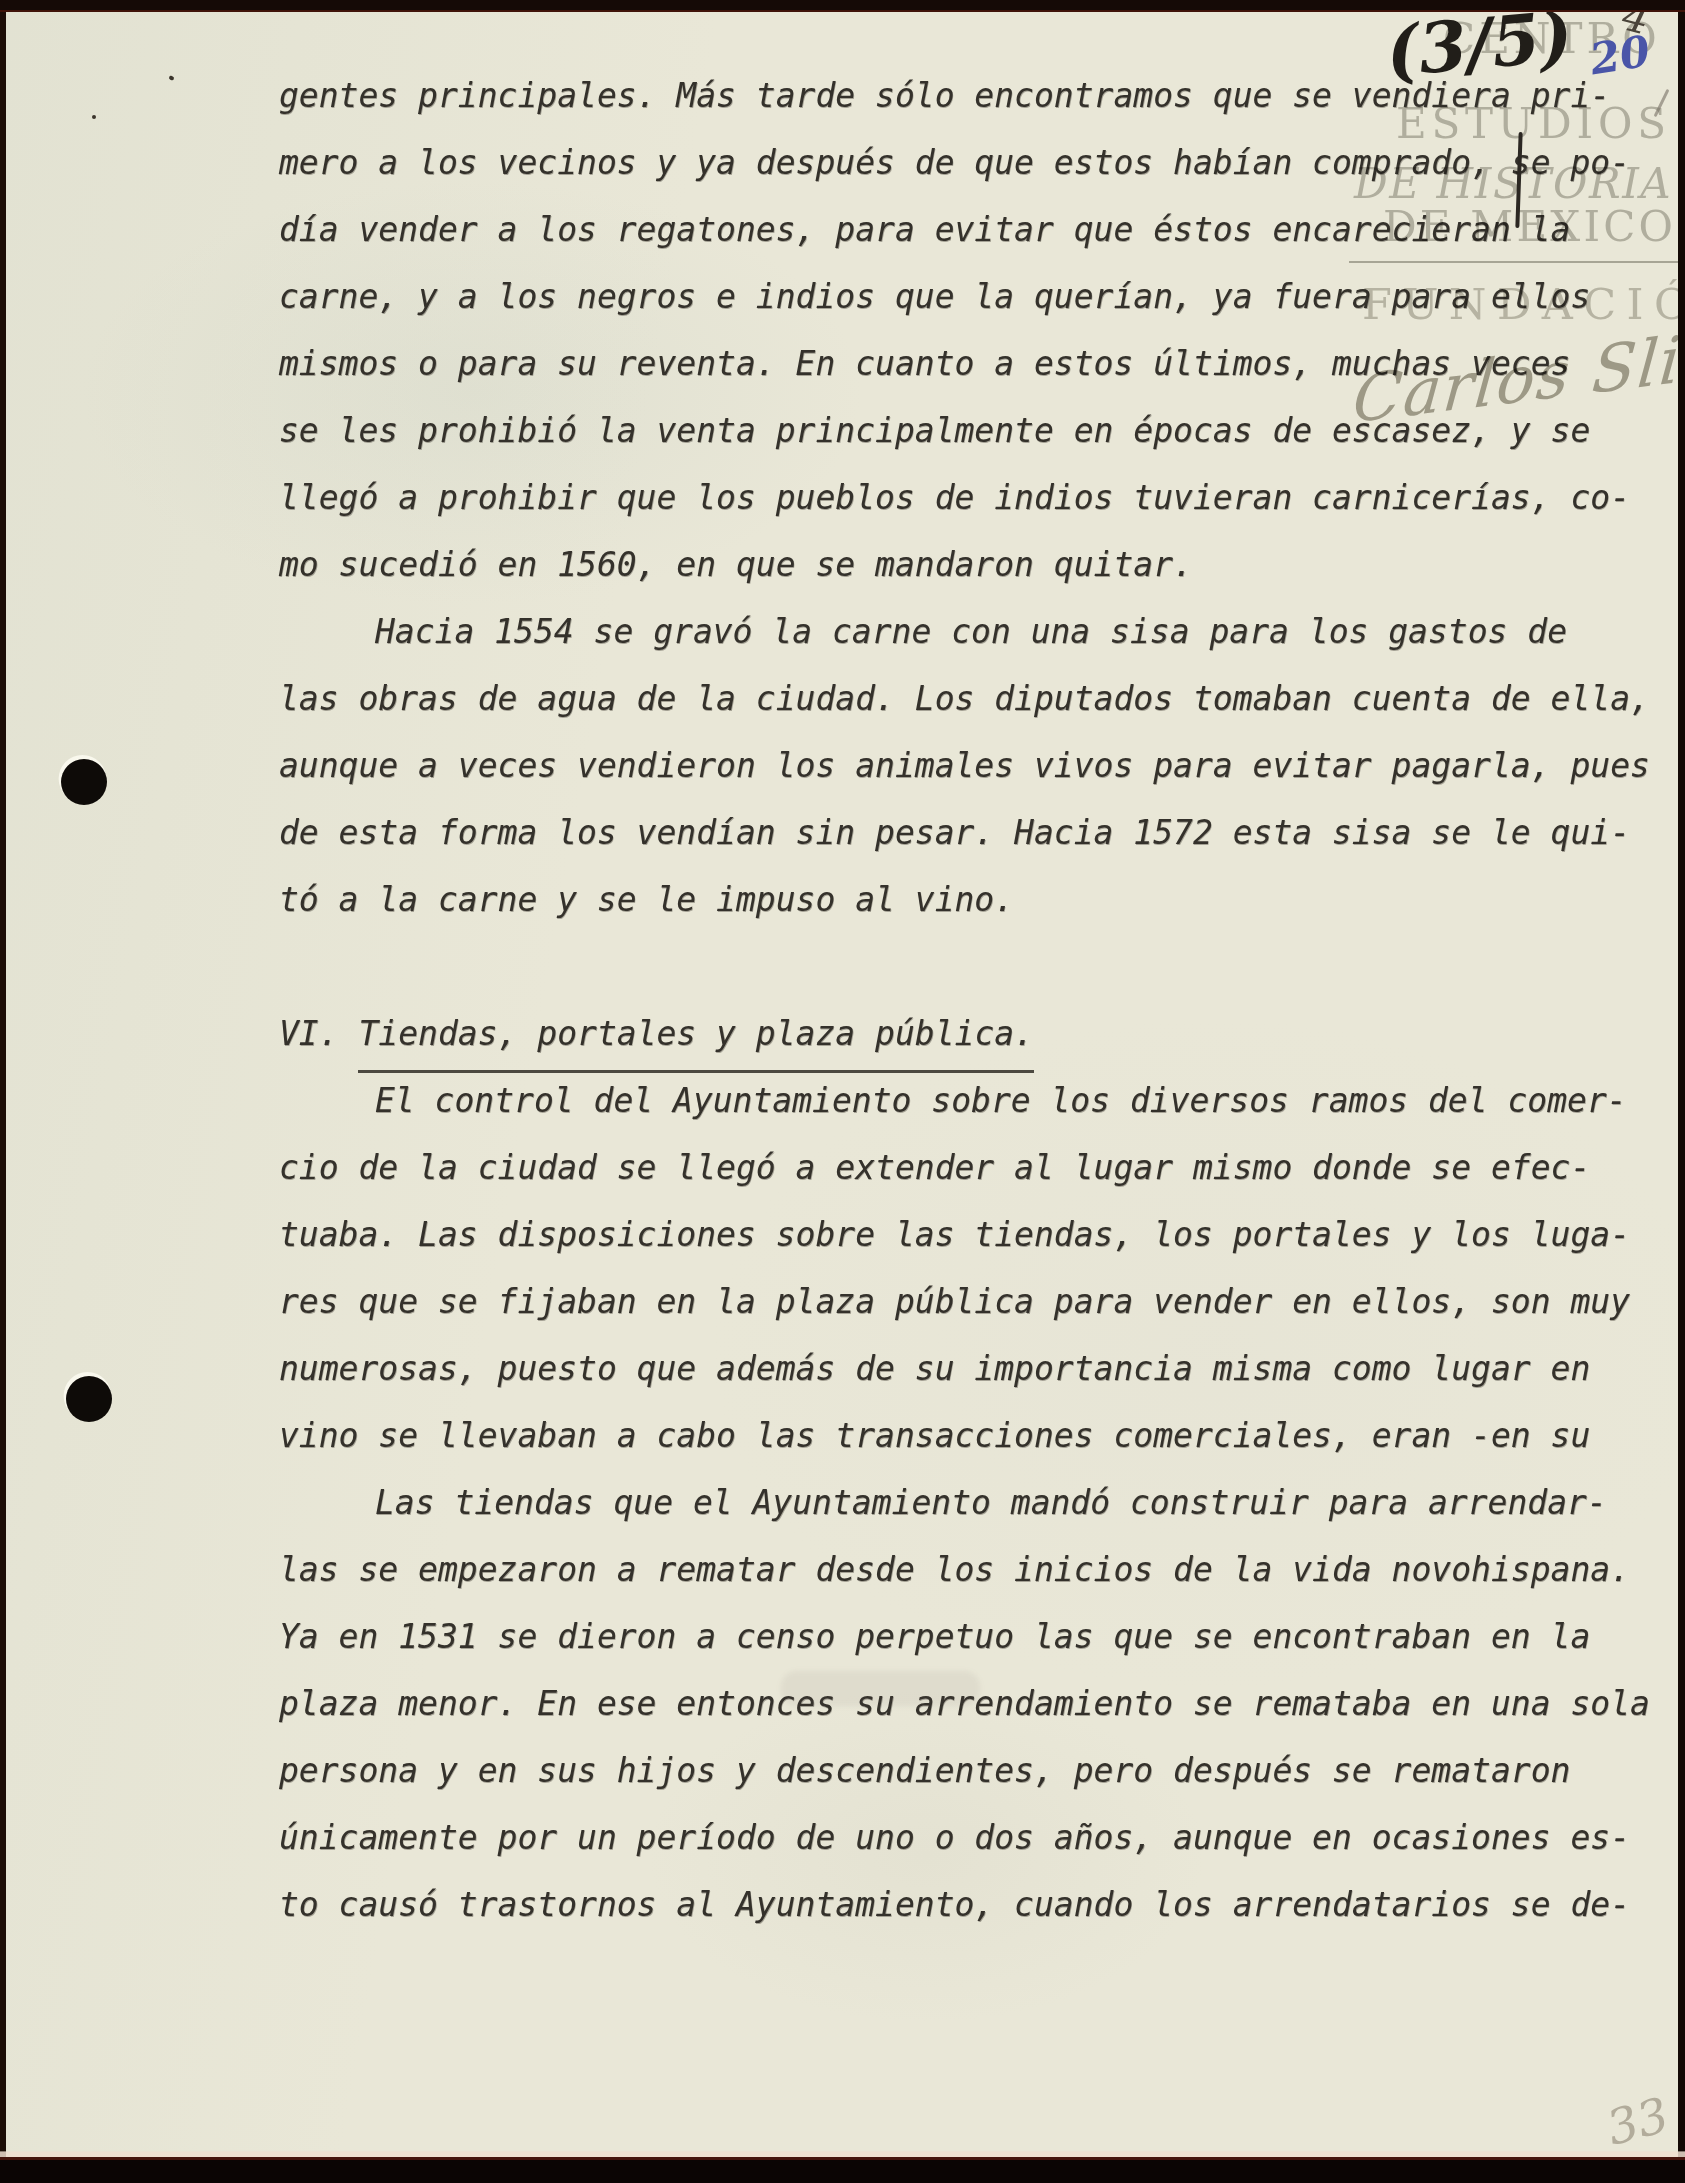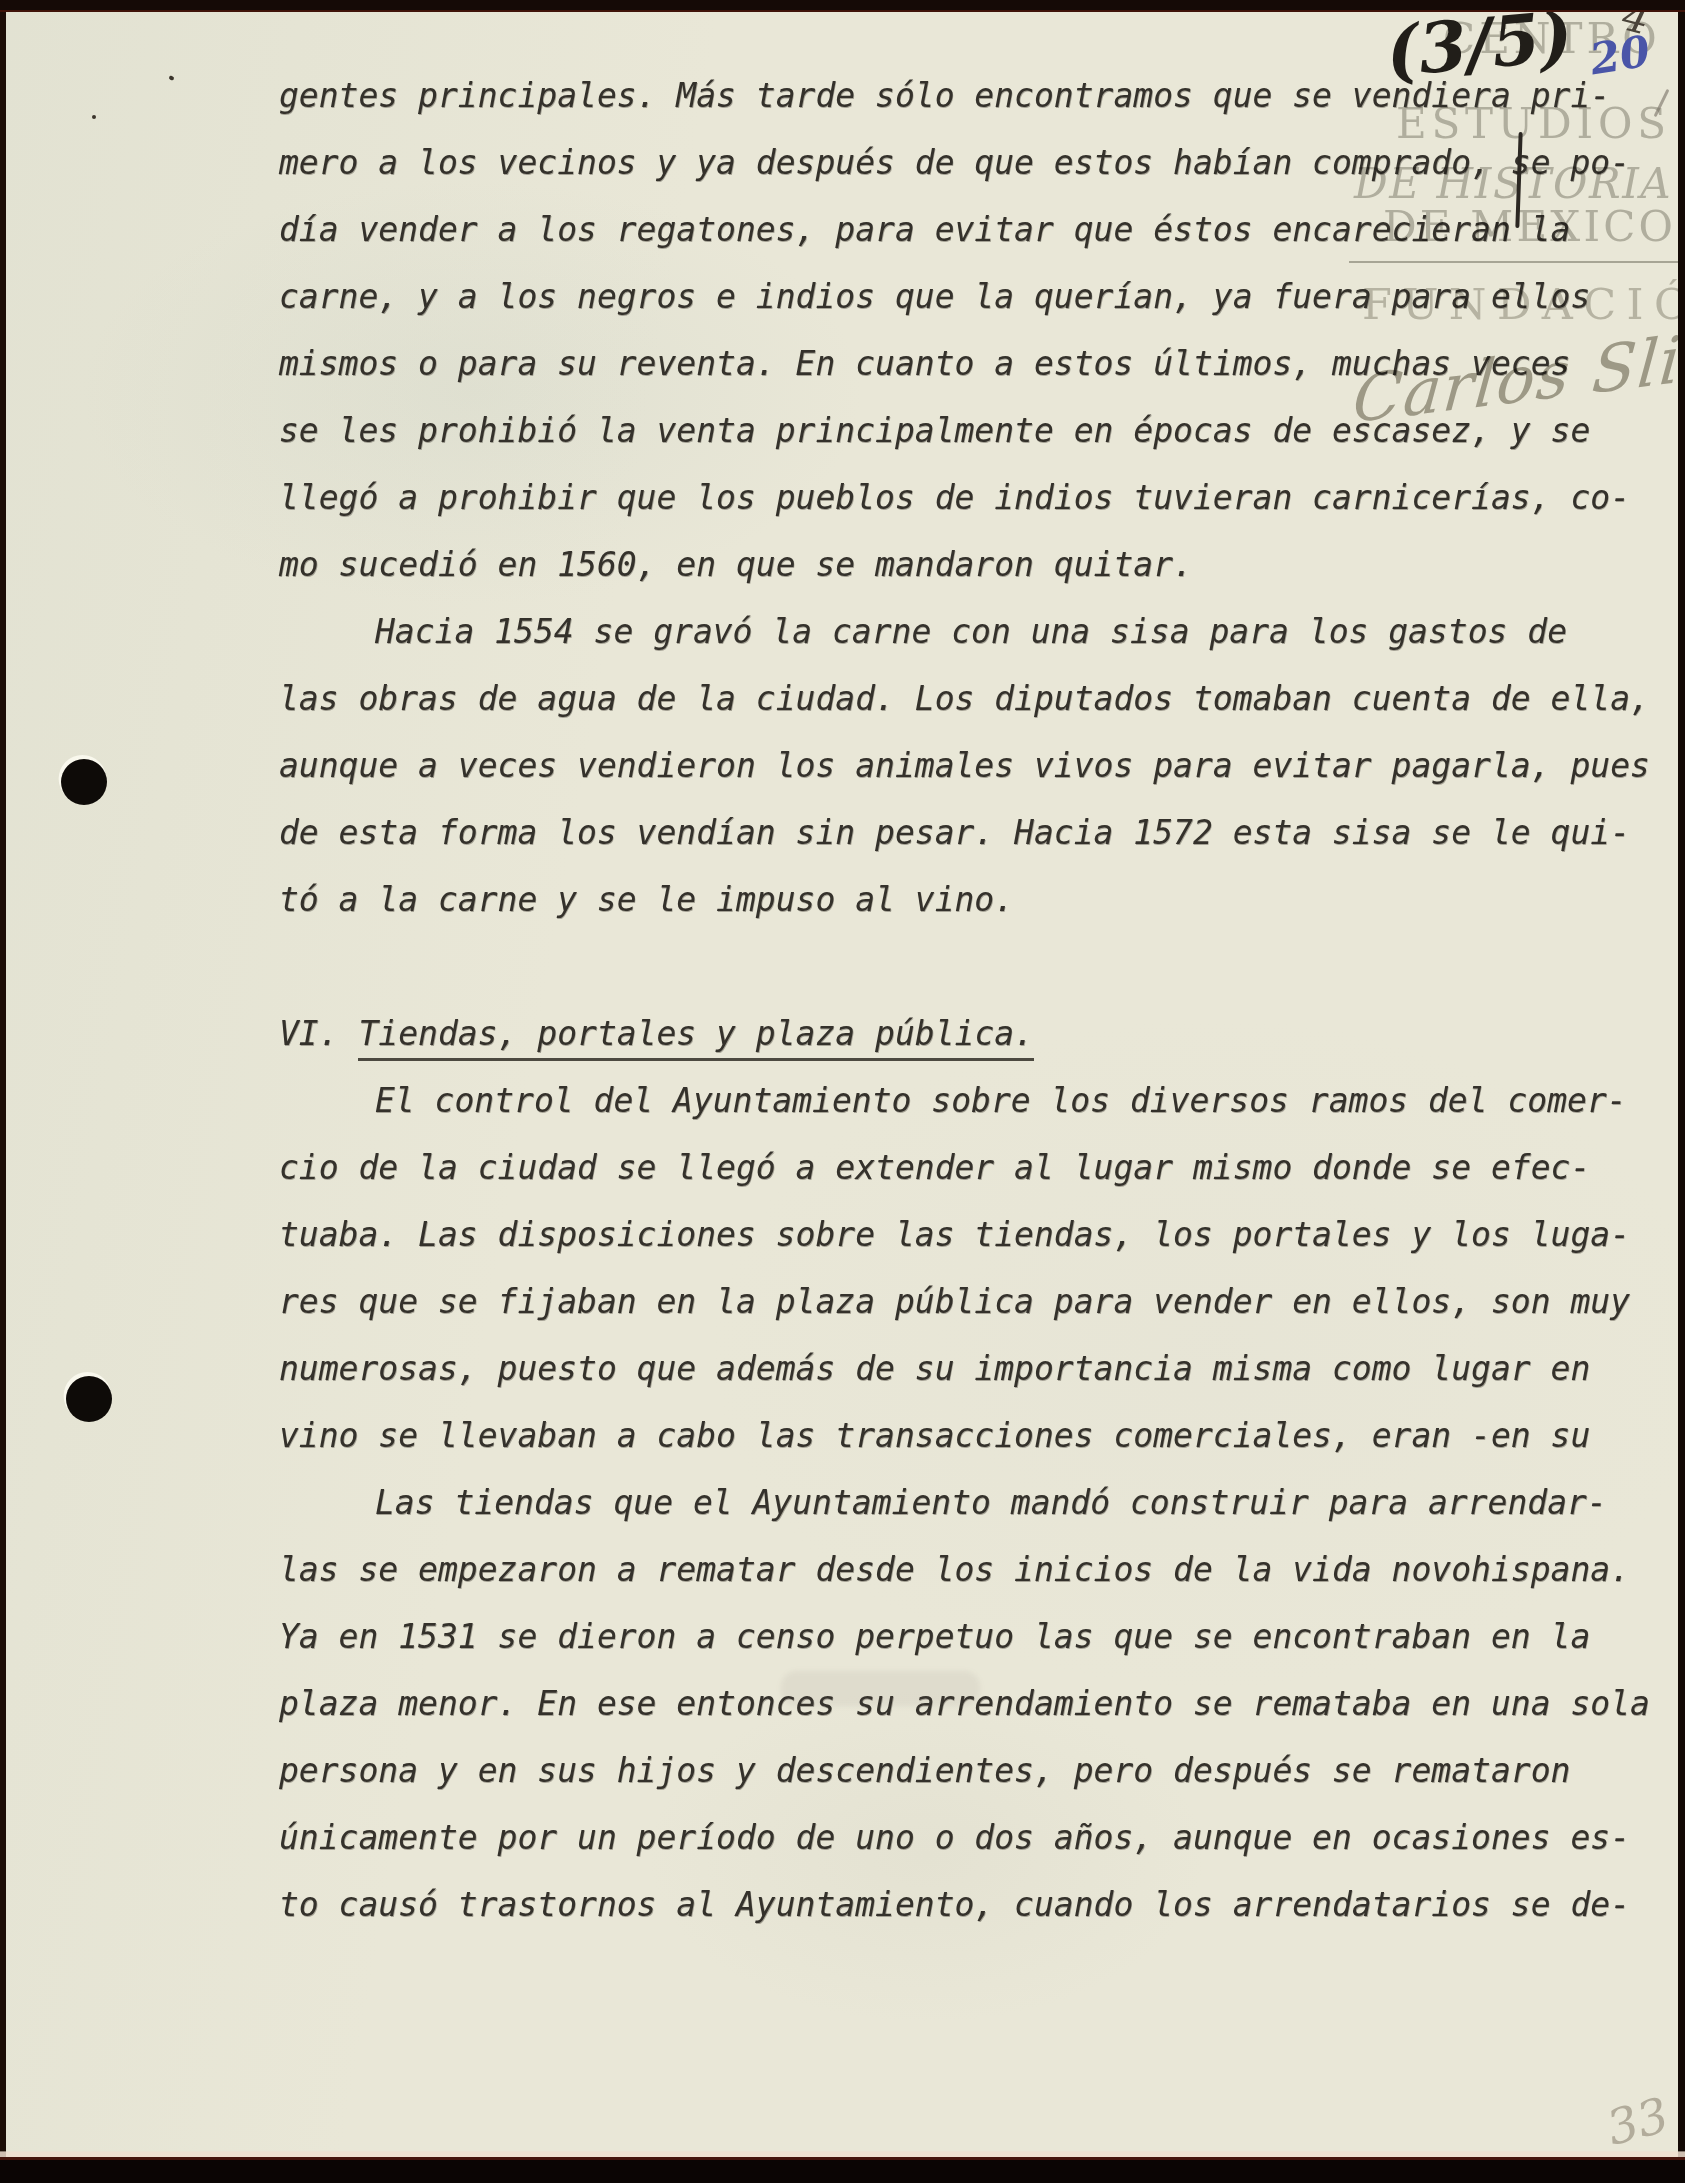--- a/index.html
+++ b/index.html
@@ -24,21 +24,21 @@
   .hole-1{left:61px;top:759px;}
   .hole-2{left:66px;top:1376px;}
   .speck{position:absolute;border-radius:50%;background:#3b352c;}
   .speck-1{left:92px;top:115px;width:4px;height:4px;}
   .speck-2{left:169px;top:76px;width:4.8px;height:4px;transform:rotate(20deg);}
   .smudge{position:absolute;left:781px;top:1671px;width:199px;height:35px;background:rgba(95,90,78,0.07);filter:blur(2.4px);border-radius:16px;}
   
   .typed{position:absolute;left:279px;top:62px;font-size:33px;color:#34312b;font-style:italic;}
   .line{height:67px;line-height:67px;white-space:pre;text-shadow:0.6px 0.7px 0.6px rgba(55,50,42,0.38);}
   .line.indent{padding-left:96px;}
-  .heading-underline{border-bottom:3.2px solid rgba(48,45,38,0.85);padding-bottom:5px;}
+  .heading-underline{border-bottom:3.2px solid rgba(48,45,38,0.85);padding-bottom:17px;}
   
   .wm{position:absolute;font-family:"DejaVu Serif", serif;color:rgba(118,115,105,0.45);mix-blend-mode:multiply;white-space:nowrap;}
   .wm-1{left:1443px;top:14.3px;font-size:42px;letter-spacing:4px;}
   .wm-2{left:1396px;top:99px;font-size:42px;letter-spacing:4.8px;}
   .wm-3{left:1354px;top:159px;font-size:42px;letter-spacing:1.6px;font-style:italic;}
   .wm-4{left:1383px;top:202px;font-size:42px;letter-spacing:3.2px;}
   .wm-rule{position:absolute;left:1349px;top:261px;width:337px;height:2.4px;background:rgba(112,110,100,0.5);mix-blend-mode:multiply;}
   .wm-foundation{left:1362px;top:279px;font-size:43px;letter-spacing:10.4px;color:rgba(148,145,135,0.52);}
   .wm-signature{left:1352px;top:339px;font-size:64px;font-style:italic;color:rgba(132,128,114,0.68);transform:rotate(-7deg) skewX(-12deg);letter-spacing:1.6px;}
   

